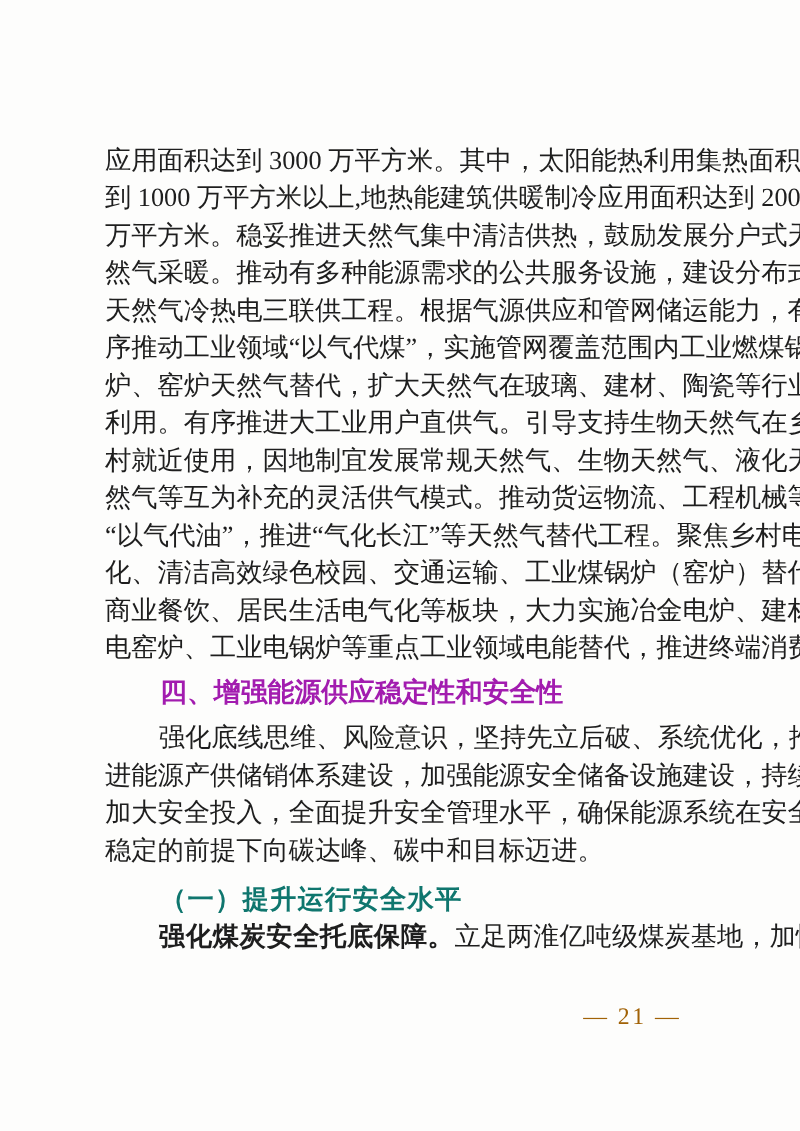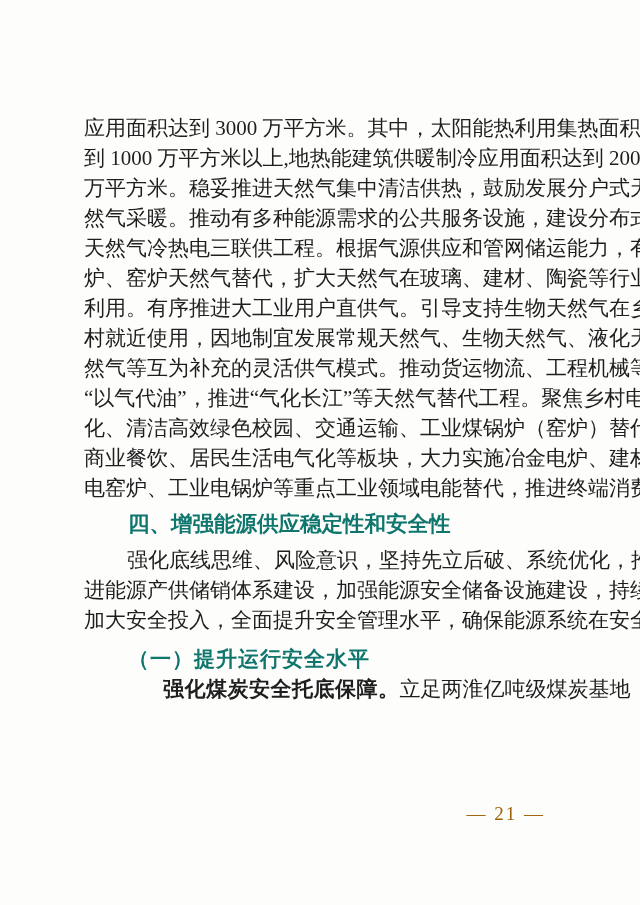--- a/index.html
+++ b/index.html
@@ -42,41 +42,40 @@
   }
   .line.indent {
     text-indent: 43px;
   }
   .heading-hei {
     height: 30px;
     line-height: 30px;
     font-size: 21.5px;
     font-weight: bold;
     font-family: "Liberation Sans", "DejaVu Sans", sans-serif;
-    color: #0f766e;
+    color: #a21caf;
     text-indent: 44px;
     margin-top: 6px;
     margin-bottom: 6px;
     text-align: left;
   }
   .heading-kai {
     height: 30px;
     line-height: 30px;
     font-size: 21px;
     font-weight: bold;
     color: #0f766e;
     text-indent: 44px;
     margin-top: 9px;
     text-align: left;
     letter-spacing: 1px;
   }
   .lead-bold {
     font-weight: bold;
     letter-spacing: 0.5px;
-    margin-left: 36px;
   }
   .page-number {
     position: absolute;
     right: 95px;
     top: 803px;
     font-size: 19px;
     color: #a16207;
     letter-spacing: 2px;
   }
 </style>
@@ -84,34 +83,36 @@
 <body>
 
 <div class="page">
   <div class="content">
 
     <div class="line">应用面积达到 3000 万平方米。其中，太阳能热利用集热面积达</div>
     <div class="line">到 1000 万平方米以上,地热能建筑供暖制冷应用面积达到 2000</div>
     <div class="line">万平方米。稳妥推进天然气集中清洁供热，鼓励发展分户式天</div>
     <div class="line">然气采暖。推动有多种能源需求的公共服务设施，建设分布式</div>
     <div class="line">天然气冷热电三联供工程。根据气源供应和管网储运能力，有</div>
+    <div class="line">序推动工业领域“以气代煤”，实施管网覆盖范围内工业燃煤锅</div>
     <div class="line">炉、窑炉天然气替代，扩大天然气在玻璃、建材、陶瓷等行业</div>
     <div class="line">利用。有序推进大工业用户直供气。引导支持生物天然气在乡</div>
     <div class="line">村就近使用，因地制宜发展常规天然气、生物天然气、液化天</div>
     <div class="line">然气等互为补充的灵活供气模式。推动货运物流、工程机械等</div>
     <div class="line">“以气代油”，推进“气化长江”等天然气替代工程。聚焦乡村电气</div>
     <div class="line">化、清洁高效绿色校园、交通运输、工业煤锅炉（窑炉）替代、</div>
     <div class="line">商业餐饮、居民生活电气化等板块，大力实施冶金电炉、建材</div>
     <div class="line">电窑炉、工业电锅炉等重点工业领域电能替代，推进终端消费</div>
 
     <div class="heading-hei">四、增强能源供应稳定性和安全性</div>
 
     <div class="line indent">强化底线思维、风险意识，坚持先立后破、系统优化，推</div>
     <div class="line">进能源产供储销体系建设，加强能源安全储备设施建设，持续</div>
     <div class="line">加大安全投入，全面提升安全管理水平，确保能源系统在安全</div>
+    <div class="line para-end">稳定的前提下向碳达峰、碳中和目标迈进。</div>
 
     <div class="heading-kai">（一）提升运行安全水平</div>
 
     <div class="line indent">
       <span class="lead-bold">强化煤炭安全托底保障。</span><span>立足两淮亿吨级煤炭基地，加快</span>
     </div>
 
   </div>
 
   <div class="page-number">— 21 —</div>

